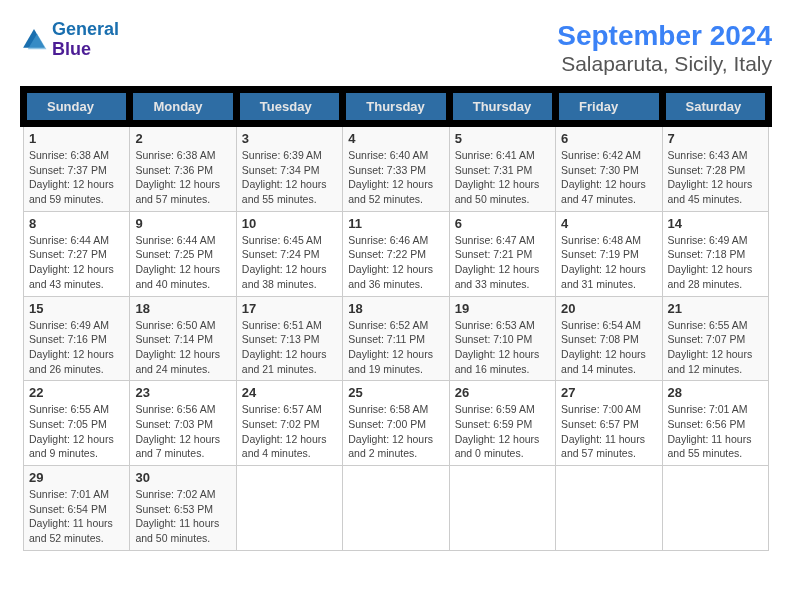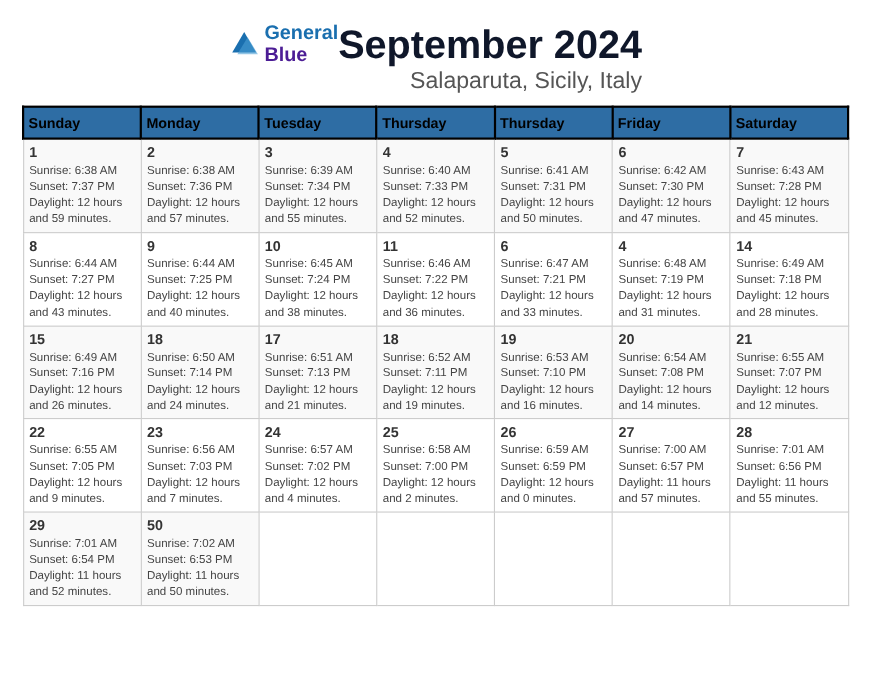--- a/index.html
+++ b/index.html
@@ -5,21 +5,21 @@
     * { box-sizing: border-box; margin: 0; padding: 0; }
     body {
       font-family: Arial, sans-serif;
       background: #fff;
       width: 792px;
       min-height: 612px;
       padding: 20px;
     }
     .header {
       display: flex;
-      justify-content: center;
+      justify-content: space-between;
       align-items: flex-start;
       margin-bottom: 10px;
     }
     .logo {
       display: flex;
       align-items: center;
       gap: 4px;
     }
     .logo-text {
       font-size: 18px;
@@ -31,41 +31,41 @@
       color: #1a6faf;
     }
     .logo-icon {
       width: 28px;
       height: 28px;
     }
     .title-block {
       text-align: right;
     }
     .month-title {
-      font-size: 36px;
-      font-weight: bold;
-      color: #0f172a;
+      font-size: 28px;
+      font-weight: bold;
+      color: #3b82f6;
     }
     .subtitle {
       font-size: 21px;
       color: #555;
     }
     table {
       width: 100%;
       border-collapse: collapse;
       font-size: 11px;
     }
     thead tr th {
       background-color: #2e6da4;
-      color: #000000;
-      padding: 6px 4px;
+      color: #e5e5e5;
+      padding: 6px 20px;
       text-align: left;
       font-size: 13px;
       font-weight: bold;
-      border: 2px solid #000000;
+      border: 7px solid #000000;
     }
     tbody tr td {
       border: 1px solid #ccc;
       vertical-align: top;
       padding: 4px 5px;
       min-height: 70px;
       width: 14.28%;
       background: #fff;
     }
     tbody tr:nth-child(odd) td {
@@ -240,21 +240,21 @@
         <span class="day-num">28</span>
         <div class="day-detail">Sunrise: 7:01 AM<br>Sunset: 6:56 PM<br>Daylight: 11 hours and 55 minutes.</div>
       </td>
       </tr>
       <tr>
         <td>
         <span class="day-num">29</span>
         <div class="day-detail">Sunrise: 7:01 AM<br>Sunset: 6:54 PM<br>Daylight: 11 hours and 52 minutes.</div>
       </td>
         <td>
-        <span class="day-num">50</span>
+        <span class="day-num">30</span>
         <div class="day-detail">Sunrise: 7:02 AM<br>Sunset: 6:53 PM<br>Daylight: 11 hours and 50 minutes.</div>
       </td>
         <td class="empty-cell"></td>
         <td class="empty-cell"></td>
         <td class="empty-cell"></td>
         <td class="empty-cell"></td>
         <td class="empty-cell"></td>
       </tr>
     </tbody>
 </table>

